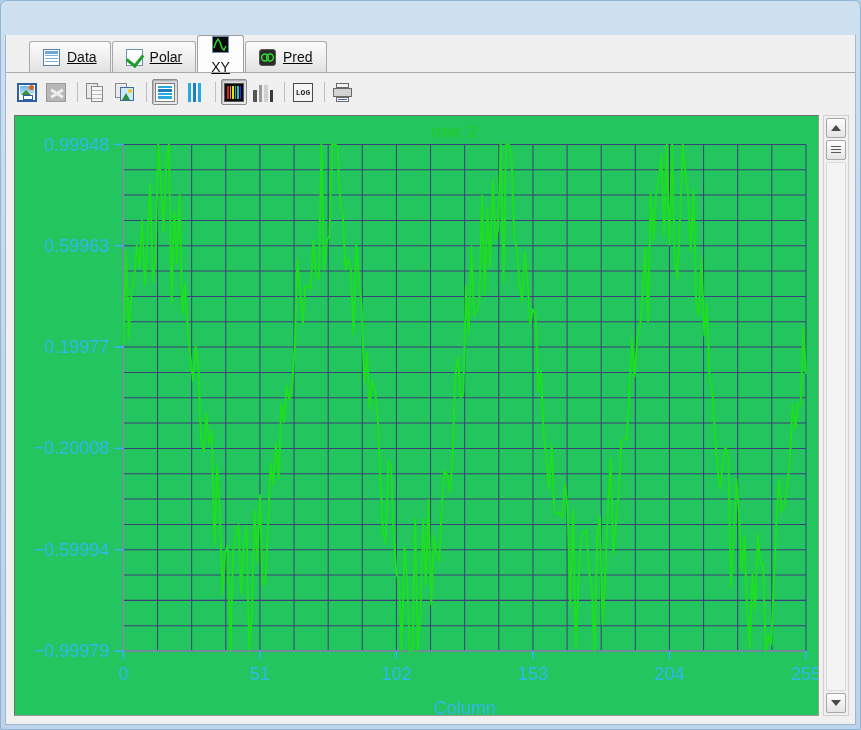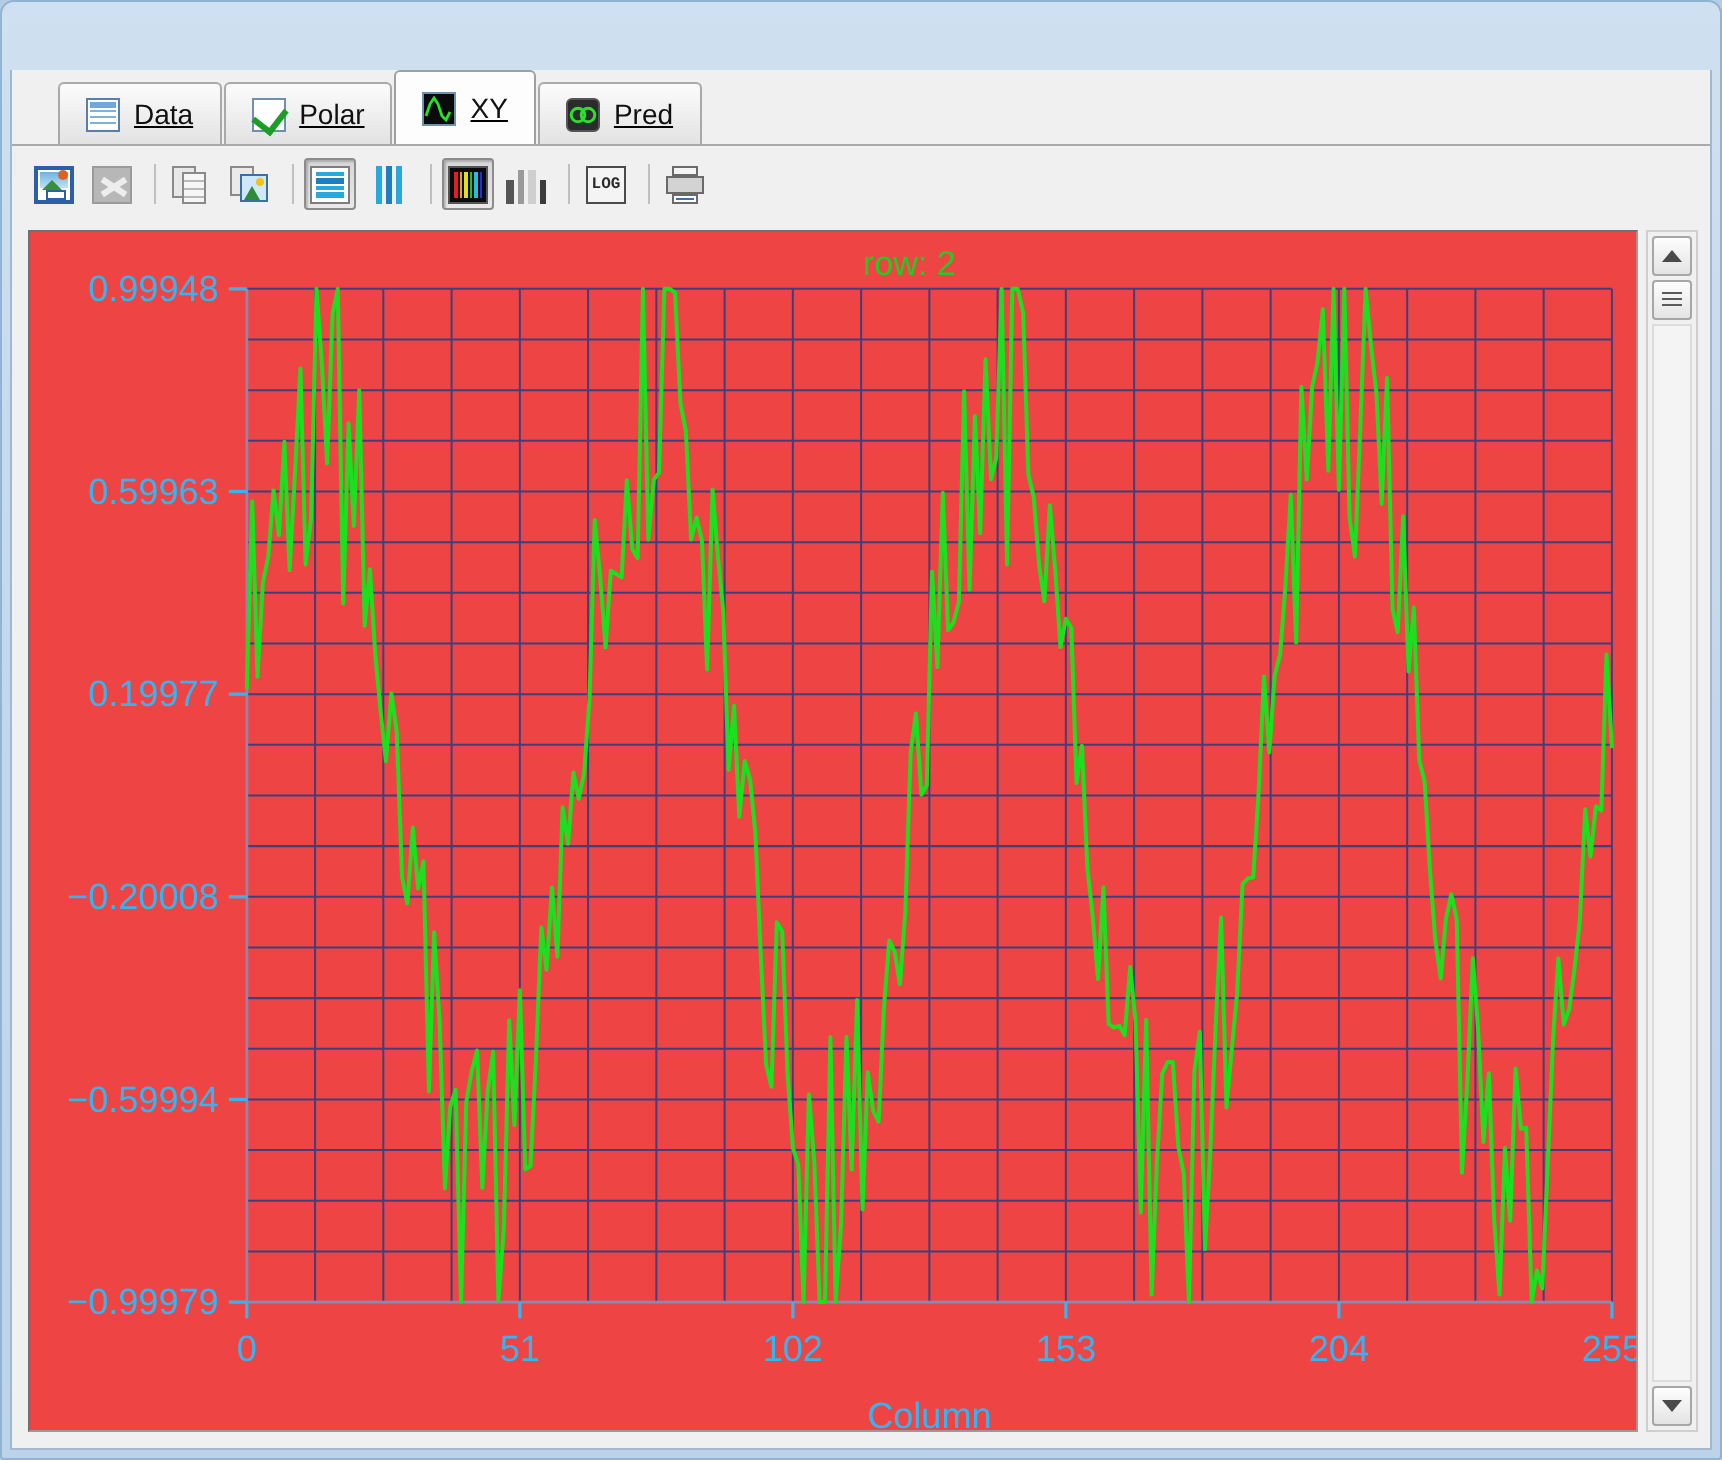--- a/index.html
+++ b/index.html
@@ -61,20 +61,21 @@
     border-radius:3px 3px 0 0;
     font-size:14px;color:#101010;white-space:nowrap;
     position:relative;box-sizing:border-box;
   }
   .tab.active{
     height:37px;
     background:#fdfdfd;
     border-color:#a0a0a0;
     z-index:3;
     box-shadow:0 0 0 0 #fff;
+    flex-direction:column;
   }
   .tab .tlabel{line-height:1;}
   .ticon{width:17px;height:17px;flex:0 0 17px;position:relative;}
   
   .ic-data{background:#fff;border:1px solid #5a7fa8;box-sizing:border-box;}
   .ic-data::before{content:"";position:absolute;left:1px;right:1px;top:1px;height:3px;background:#6fa8dc;}
   .ic-data::after{content:"";position:absolute;left:1px;right:1px;top:5px;bottom:1px;
     background:repeating-linear-gradient(to bottom,#7fb0d8 0 1px,#fff 1px 3px),
                repeating-linear-gradient(to right,#7fb0d8 0 1px,transparent 1px 4px);}
   .ic-report{background:#fff;border:1px solid #6f8fae;box-sizing:border-box;}
@@ -146,21 +147,21 @@
     font-size:8px;font-weight:bold;color:#2b2b2b;letter-spacing:0px;background:#f4f4f4;}
   .i-print{position:relative;}
   .i-print .top{position:absolute;left:3px;top:0;width:13px;height:5px;background:#f4f4f4;border:1px solid #6a6a6a;box-sizing:border-box;}
   .i-print .body{position:absolute;left:0;top:5px;width:19px;height:9px;background:#d3d3d3;border:1px solid #6a6a6a;box-sizing:border-box;}
   .i-print .out{position:absolute;left:3px;bottom:0;width:13px;height:5px;background:#fff;border:1px solid #6a6a6a;box-sizing:border-box;}
   .i-print .out::after{content:"";position:absolute;left:1px;top:1px;right:1px;height:1px;background:#3a6ea8;}
   
   .plotwrap{
     position:absolute;left:8px;top:80px;right:36px;bottom:8px;
     border:1px solid #9a9a9a;border-top-color:#707070;border-left-color:#707070;
-    background:#ef4444;box-sizing:border-box;overflow:hidden;
+    background:#22c55e;box-sizing:border-box;overflow:hidden;
   }
   .plotsvg{display:block;width:100%;height:100%;}
   
   .vscroll{
     position:absolute;right:6px;top:80px;bottom:8px;width:26px;
     background:#f0f0f0;border:1px solid #cfcfcf;box-sizing:border-box;
   }
   .sbtn{
     position:absolute;left:2px;right:2px;height:20px;
     background:linear-gradient(to bottom,#fdfdfd,#e4e4e4);

